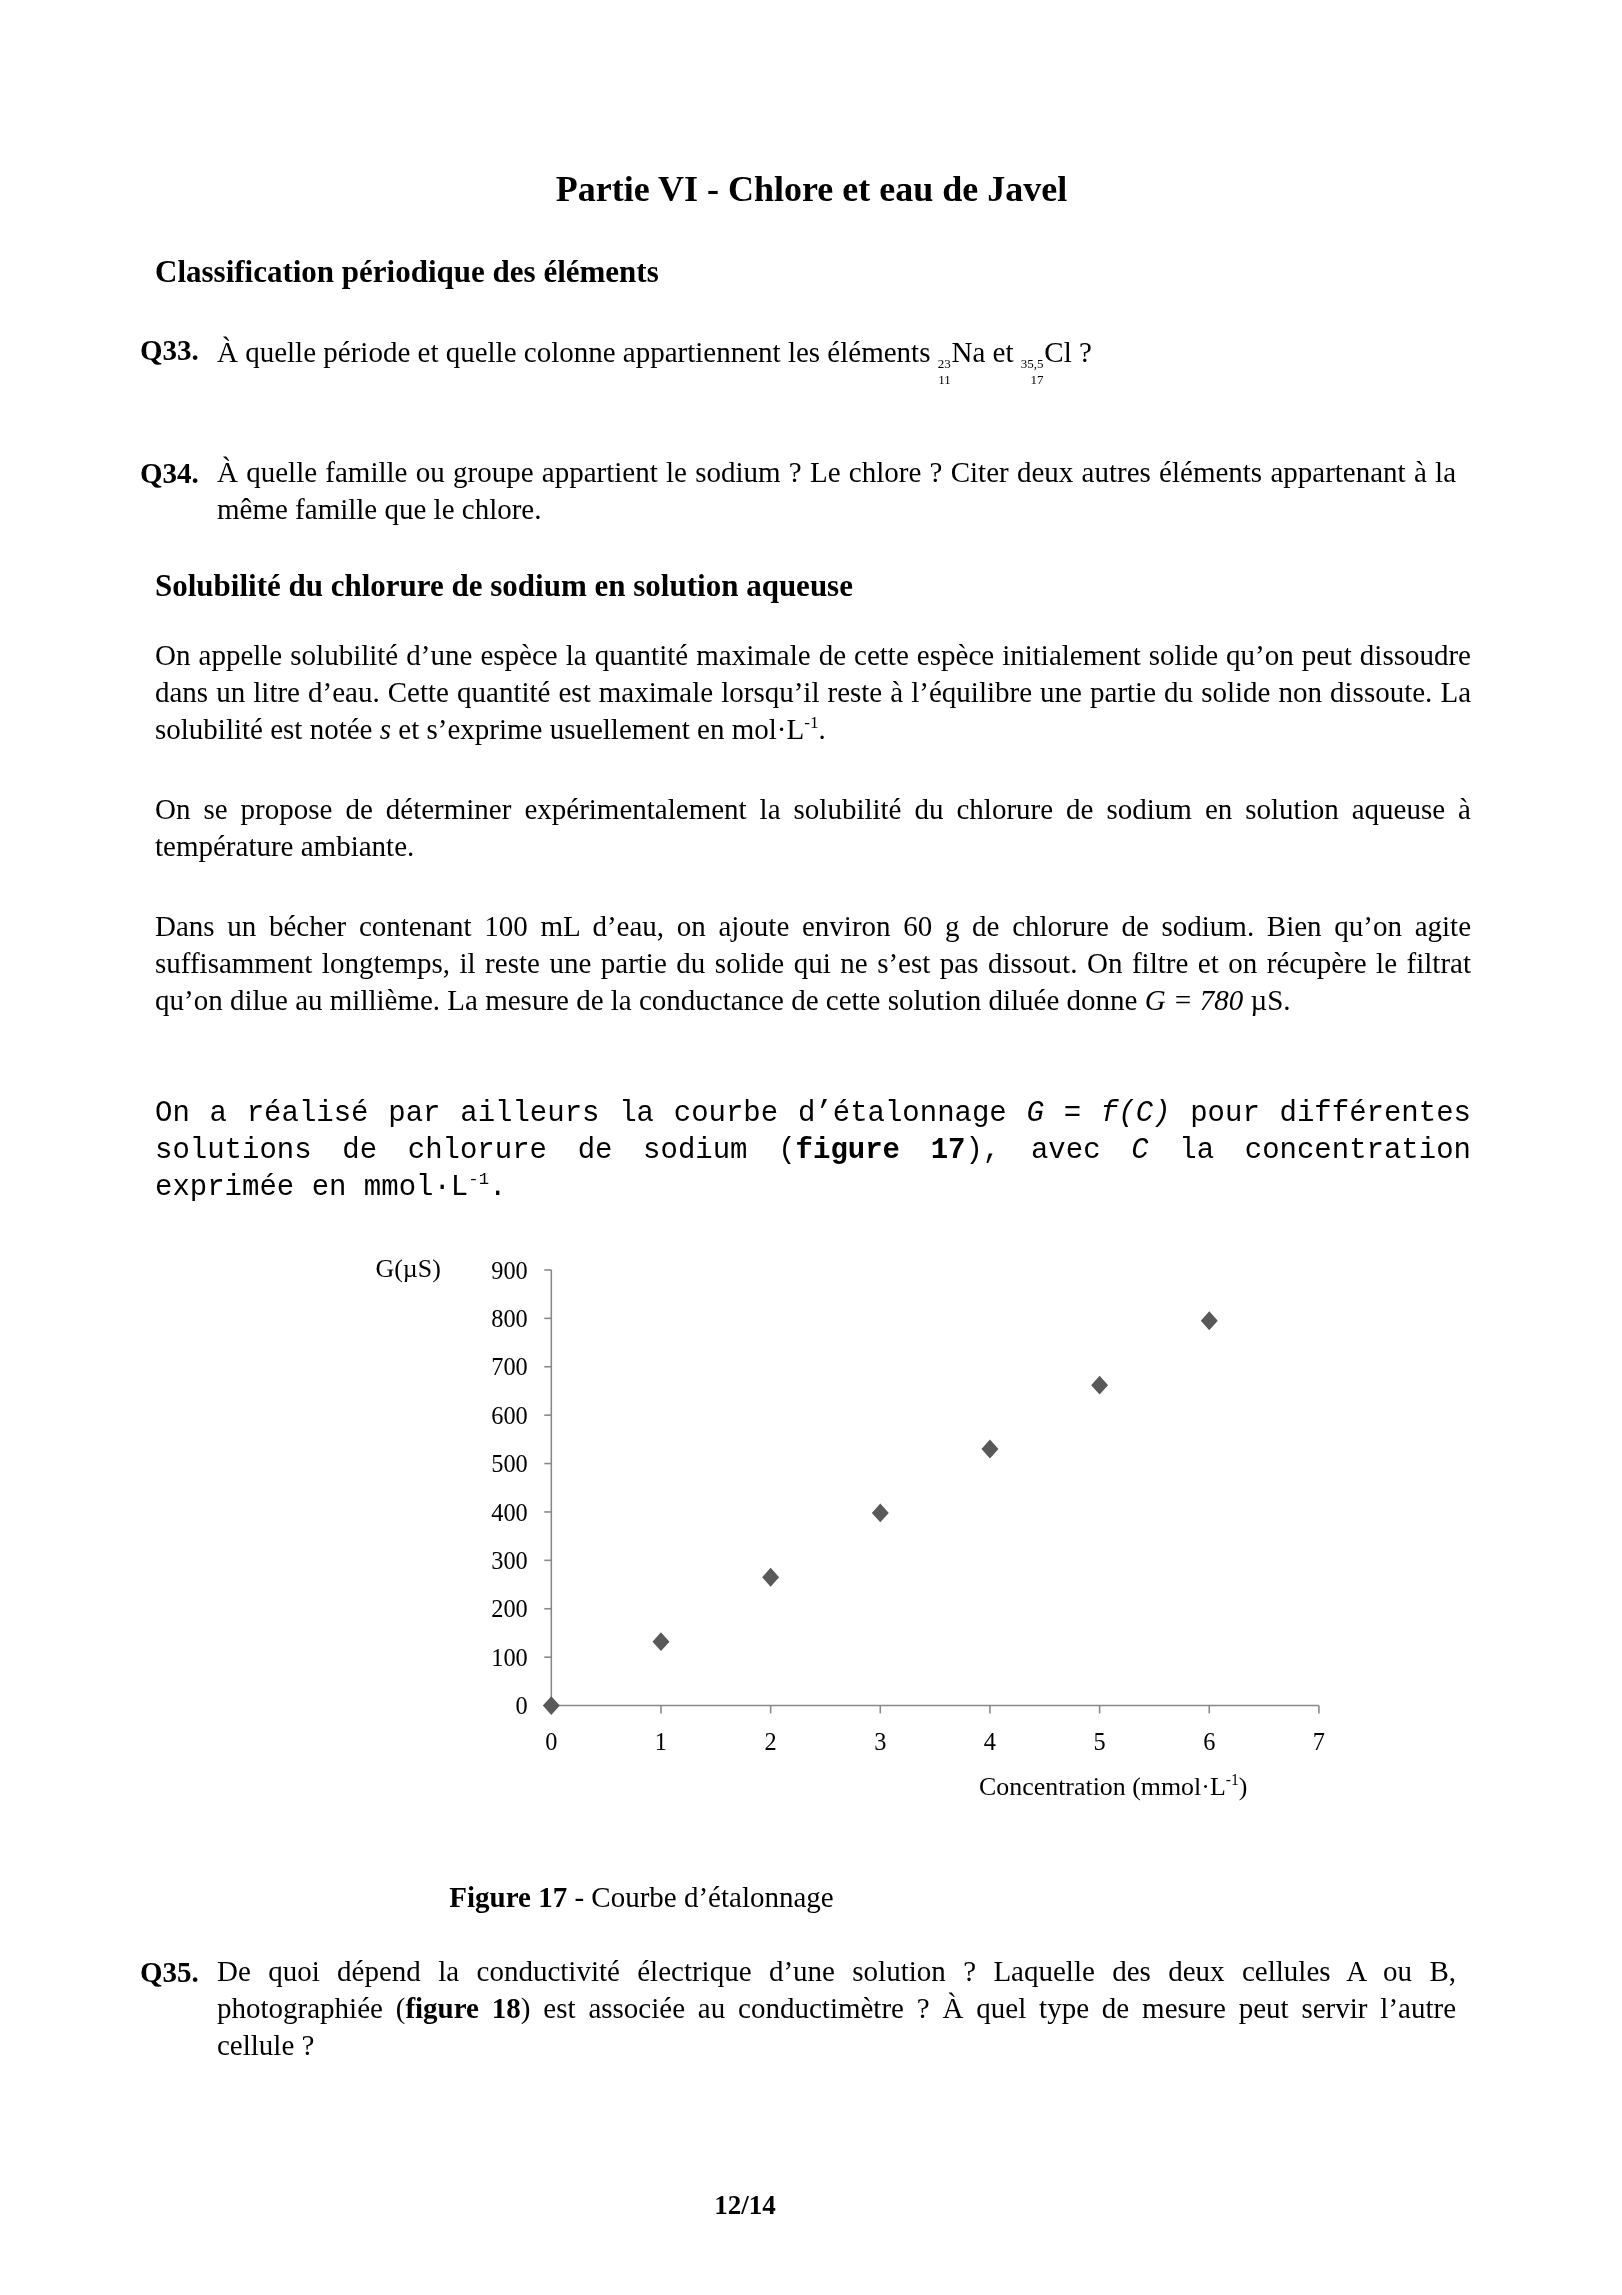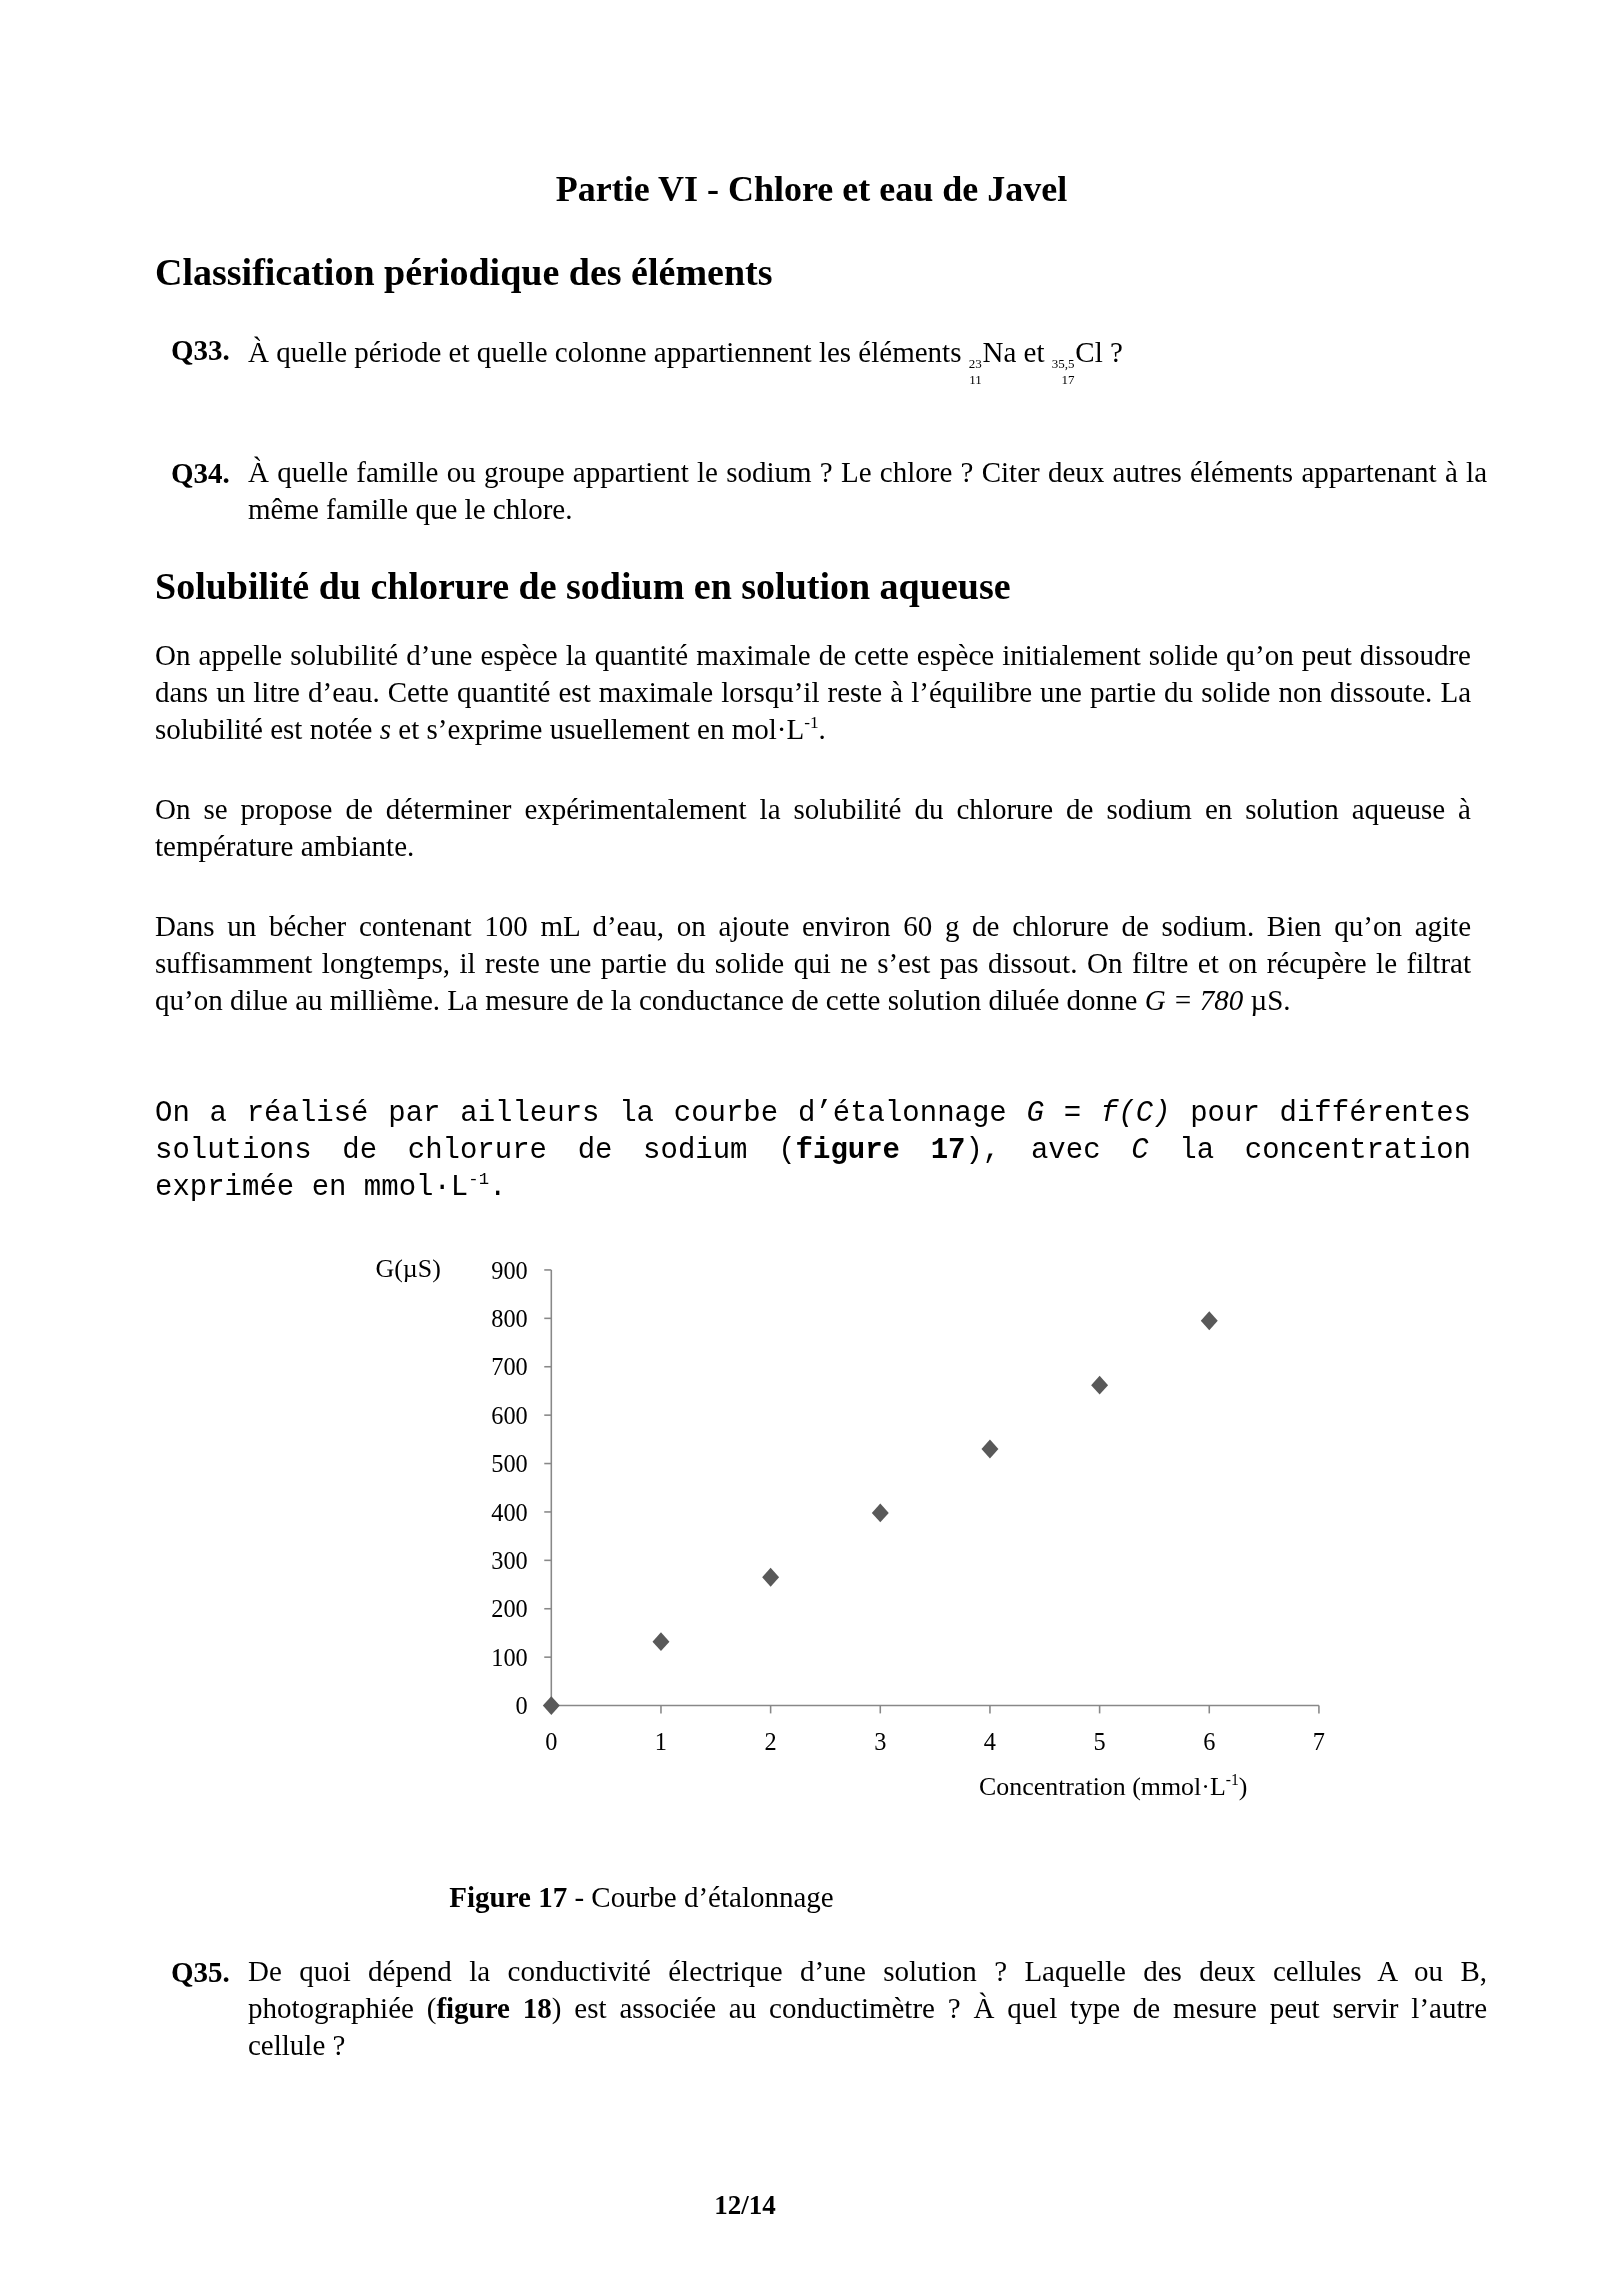--- a/index.html
+++ b/index.html
@@ -1,21 +1,21 @@
 <!DOCTYPE html>
 <html style="font-size:12.6px"><head>
 <meta charset="utf-8">
 <style>
   html, body { margin: 0; padding: 0; background: #ffffff; }
   body { width: 1623px; height: 2295px; position: relative; overflow: hidden;
          font-family: "Liberation Serif", "DejaVu Serif", serif; color: #000; }
   .abs { position: absolute; }
   .title { top: 166px; left: 0; width: 1623px; text-align: center; font-weight: bold; font-size: 36px; line-height: 47px; }
-  .h2 { font-weight: bold; font-size: 38px; line-height: 38px; left: 155px; }
-  .q { left: 171px; width: 1316px; font-size: 29px; line-height: 38px; }
+  .h2 { font-weight: bold; font-size: 31px; line-height: 38px; left: 155px; }
+  .q { left: 140px; width: 1316px; font-size: 29px; line-height: 38px; }
   .q .qnum { position: absolute; left: 0; top: 0; font-weight: bold; }
   .q .qbody { margin-left: 77px; text-align: justify; text-align-last: left; }
   .para { left: 155px; width: 1316px; font-size: 29px; line-height: 37px; text-align: justify; text-align-last: left; }
   .iso { display: inline-block; position: relative; vertical-align: baseline; }
   .iso .nums { display: inline-flex; flex-direction: column; align-items: flex-end; font-size: 13px; line-height: 15.7px; vertical-align: -6.3px; margin-right: 0.8px; }
   sup { font-size: 17.3px; vertical-align: 11px; line-height: 0; }
   .caption { left: 0; width: 1283px; text-align: center; font-size: 29px; top: 1878px; line-height: 38px; }
   .pagenum { left: 0; width: 1490px; text-align: center; font-weight: bold; font-size: 27px; top: 2190px; }
   #chart { position: absolute; left: 0; top: 0; width: 1623px; height: 2295px; pointer-events: none; }
   #chart text { font-family: "Liberation Serif", "DejaVu Serif", serif; }

